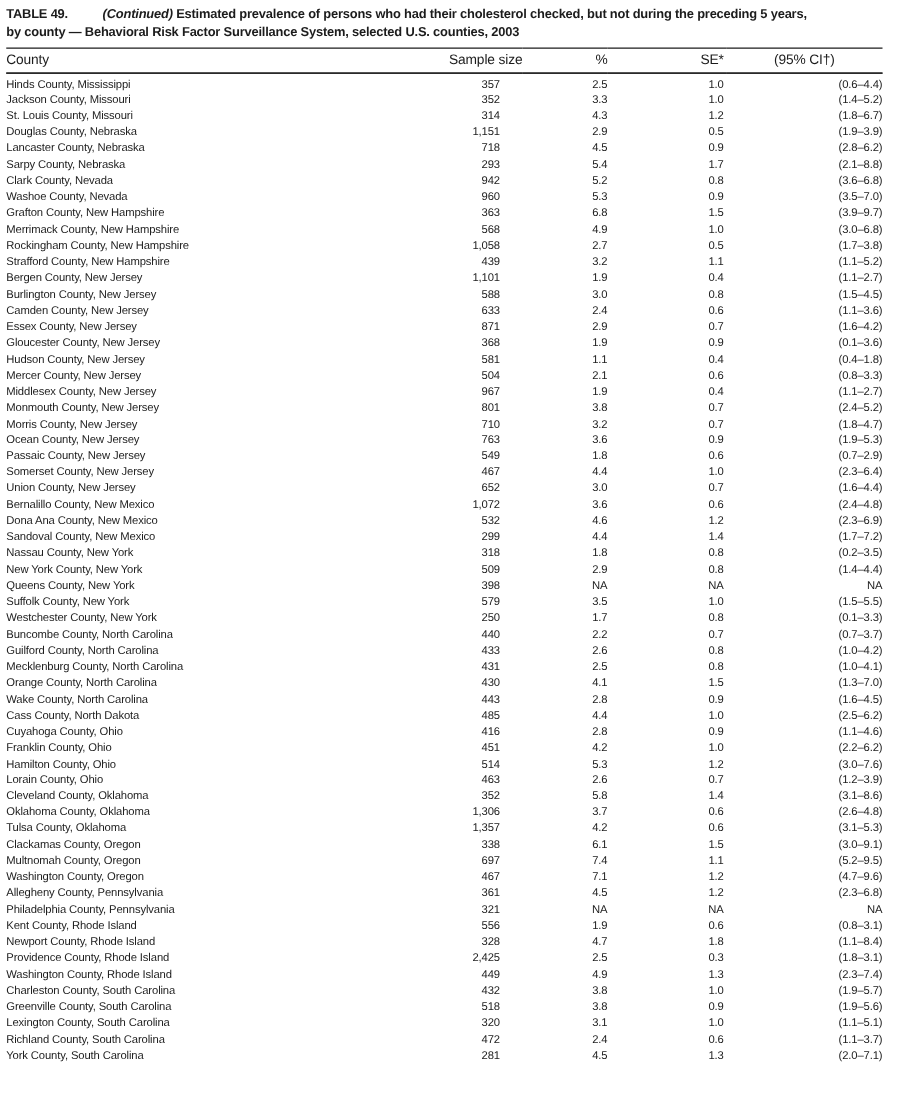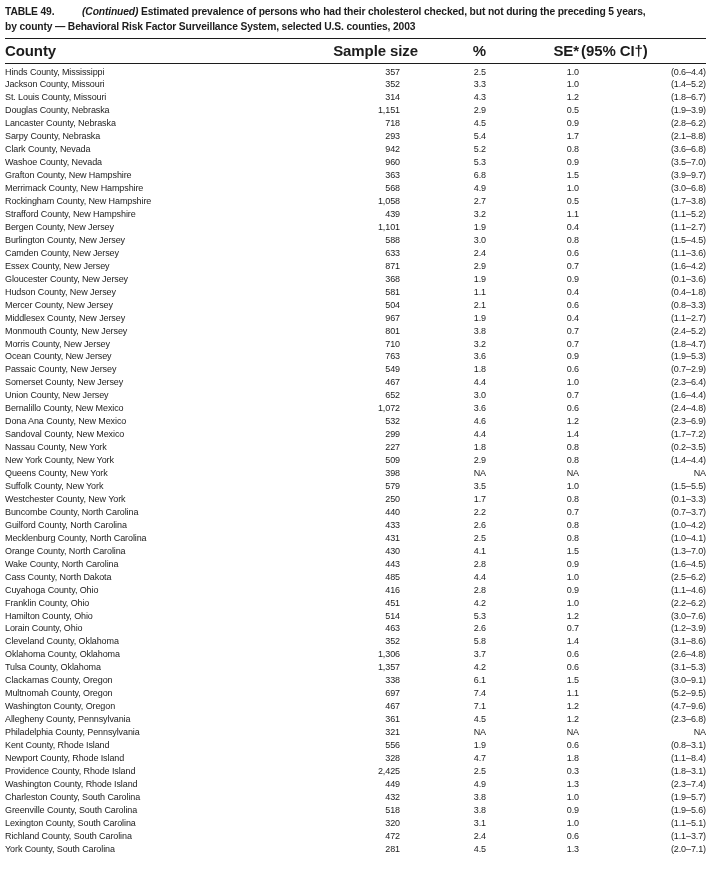--- a/index.html
+++ b/index.html
@@ -34,34 +34,34 @@
     border-collapse: collapse;
     table-layout: fixed;
     margin-top: 4px;
   }
   col.c-county { width: 263px; }
   col.c-n      { width: 150px; }
   col.c-pct    { width: 68px; }
   col.c-se     { width: 95px; }
   col.c-ci     { width: 125px; }
   thead th {
-    font-size: 15px;
-    font-weight: bold;
+    font-size: 11px;
+    font-weight: normal;
     letter-spacing: -0.1px;
     border-top: 1.4px solid #1c1c1c;
     border-bottom: 1.4px solid #1c1c1c;
     padding: 3px 0 3.5px 0;
     vertical-align: middle;
     white-space: nowrap;
   }
   thead th.h-county { text-align: left; }
   thead th.h-n   { text-align: right; }
   thead th.h-pct { text-align: right; }
   thead th.h-se  { text-align: right; padding-right: 2px; }
-  thead th.h-ci  { text-align: left; }
+  thead th.h-ci  { text-align: center; }
   tbody td {
     font-size: 9px;
     line-height: 12.95px;
     letter-spacing: -0.1px;
     padding: 0;
     white-space: nowrap;
     vertical-align: middle;
   }
   tbody tr:first-child td { padding-top: 2px; margin-top: 35px; }
   td.td-county { text-align: left; }
@@ -296,21 +296,21 @@
         </tr>
         <tr>
           <td class="td-county">Sandoval County, New Mexico</td>
           <td class="td-n">299</td>
           <td class="td-pct">4.4</td>
           <td class="td-se">1.4</td>
           <td class="td-ci">(1.7–7.2)</td>
         </tr>
         <tr>
           <td class="td-county">Nassau County, New York</td>
-          <td class="td-n">227</td>
+          <td class="td-n">318</td>
           <td class="td-pct">1.8</td>
           <td class="td-se">0.8</td>
           <td class="td-ci">(0.2–3.5)</td>
         </tr>
         <tr>
           <td class="td-county">New York County, New York</td>
           <td class="td-n">509</td>
           <td class="td-pct">2.9</td>
           <td class="td-se">0.8</td>
           <td class="td-ci">(1.4–4.4)</td>

